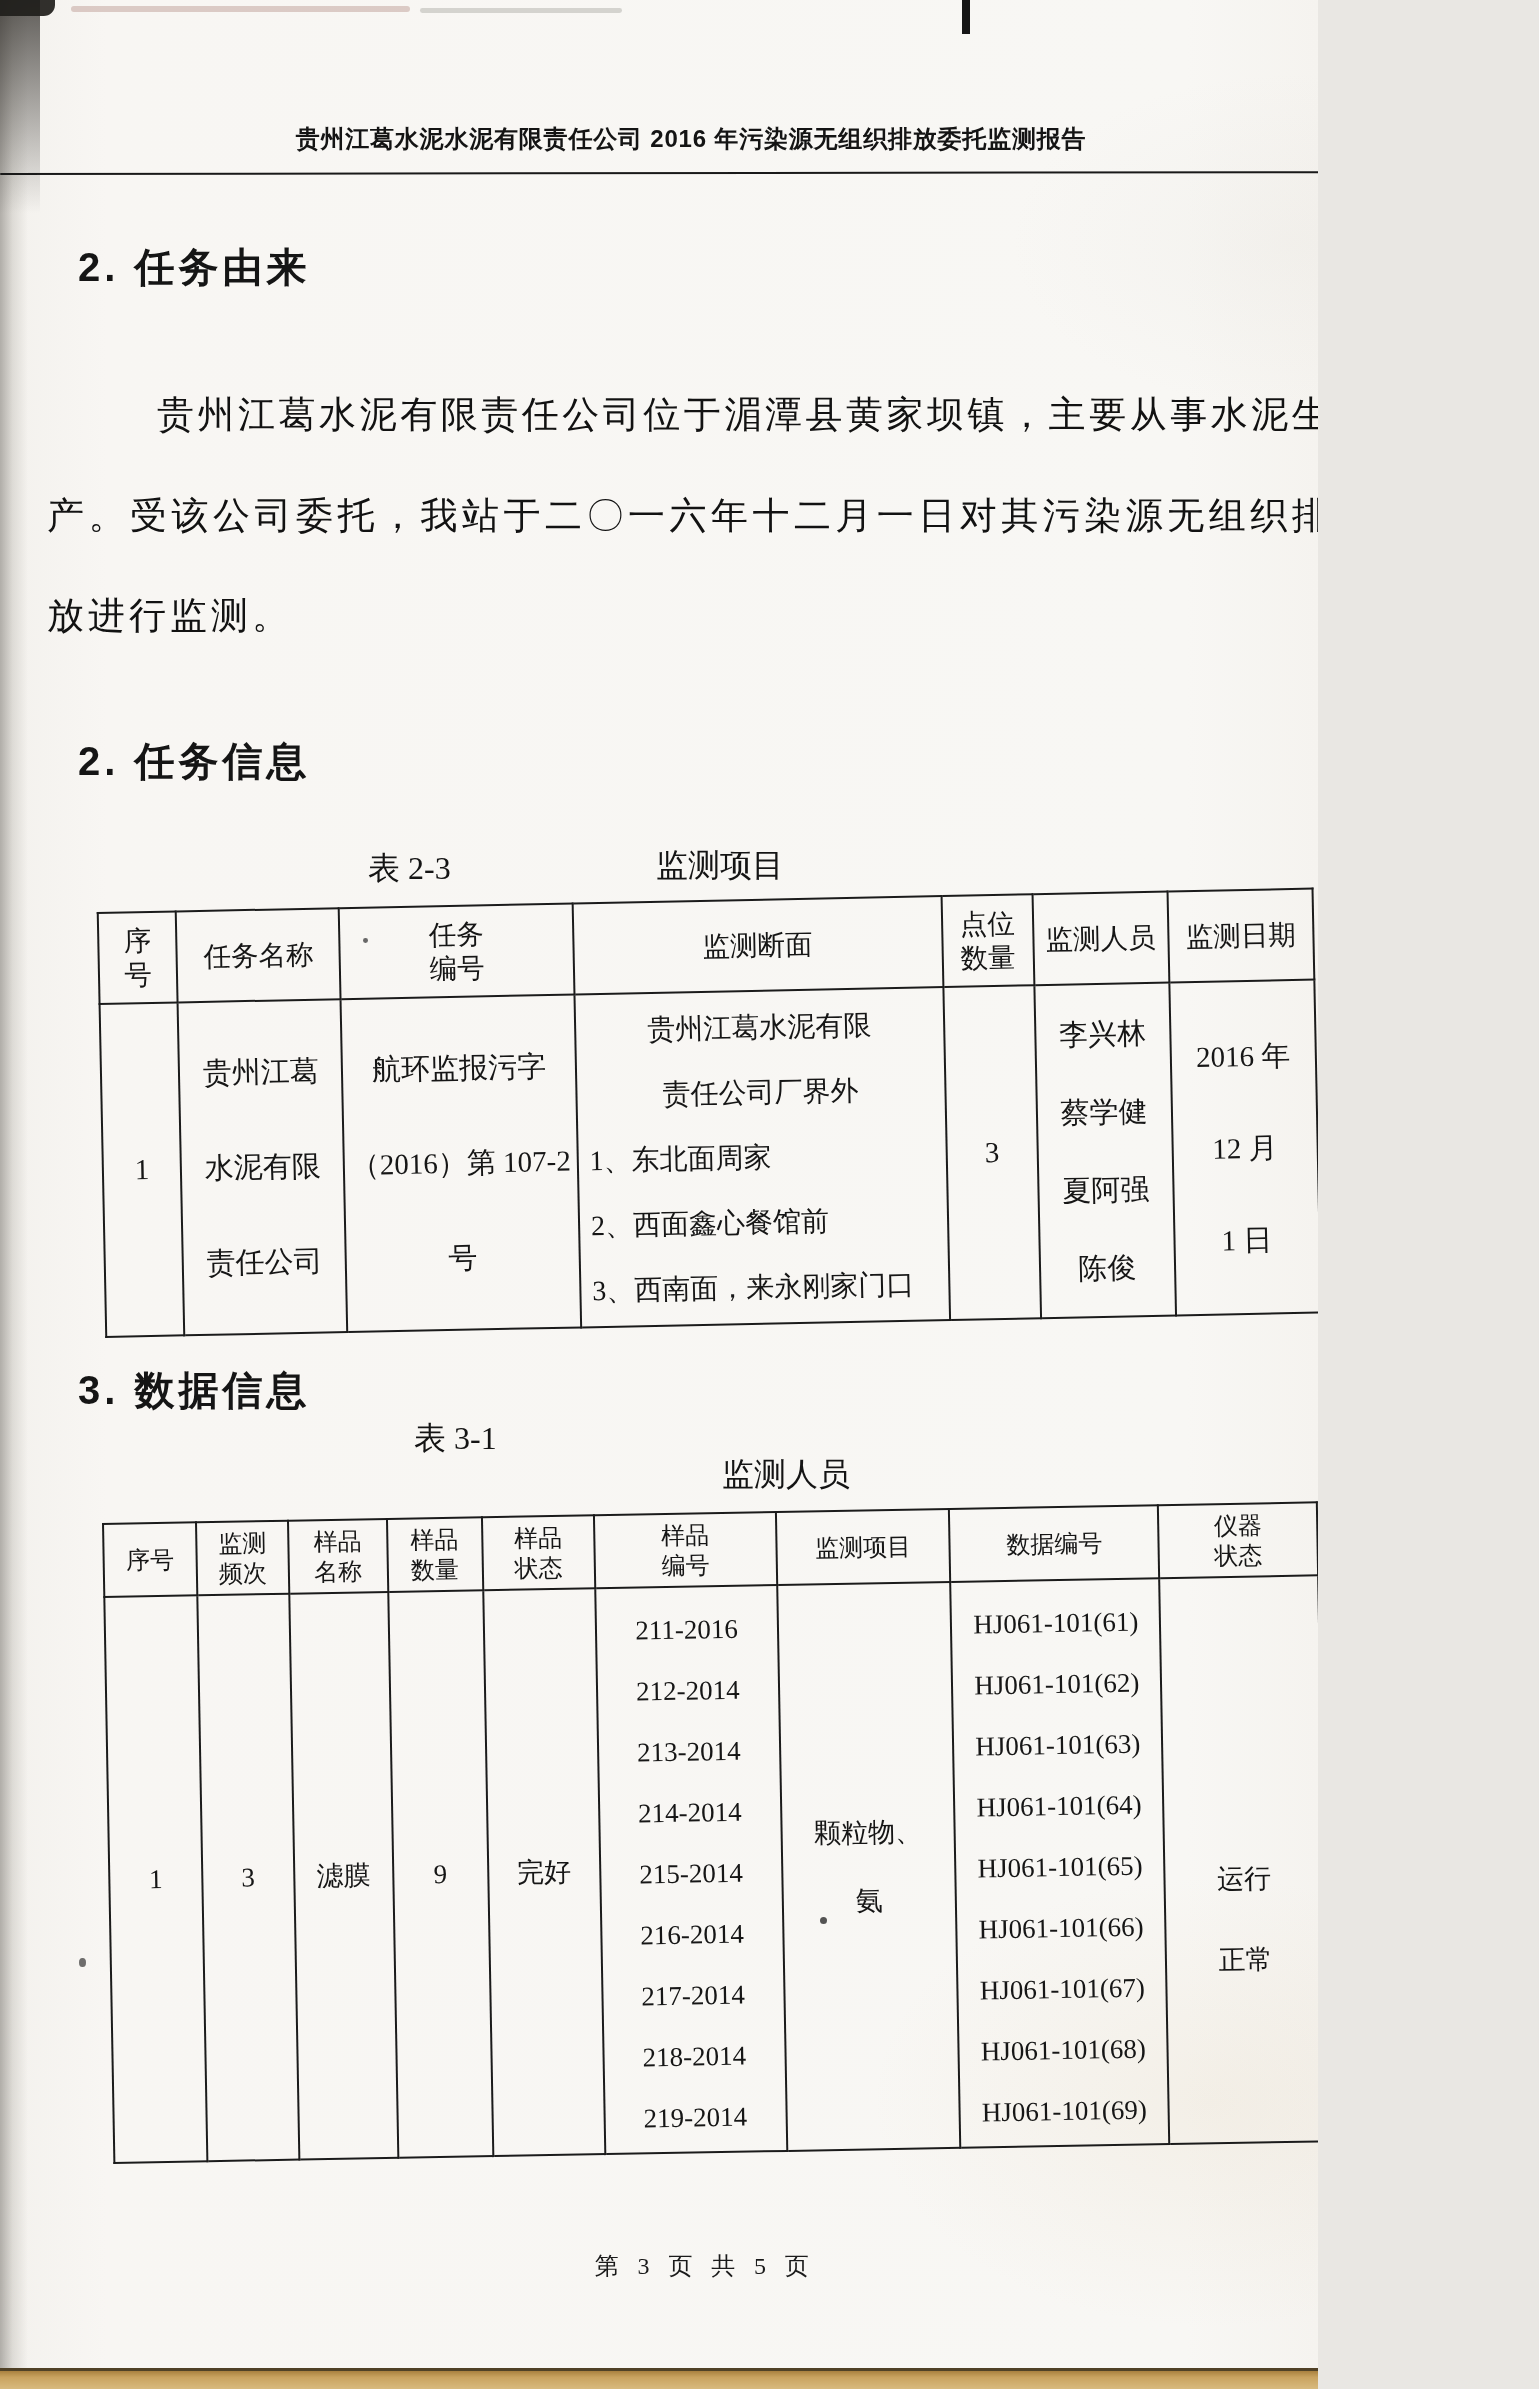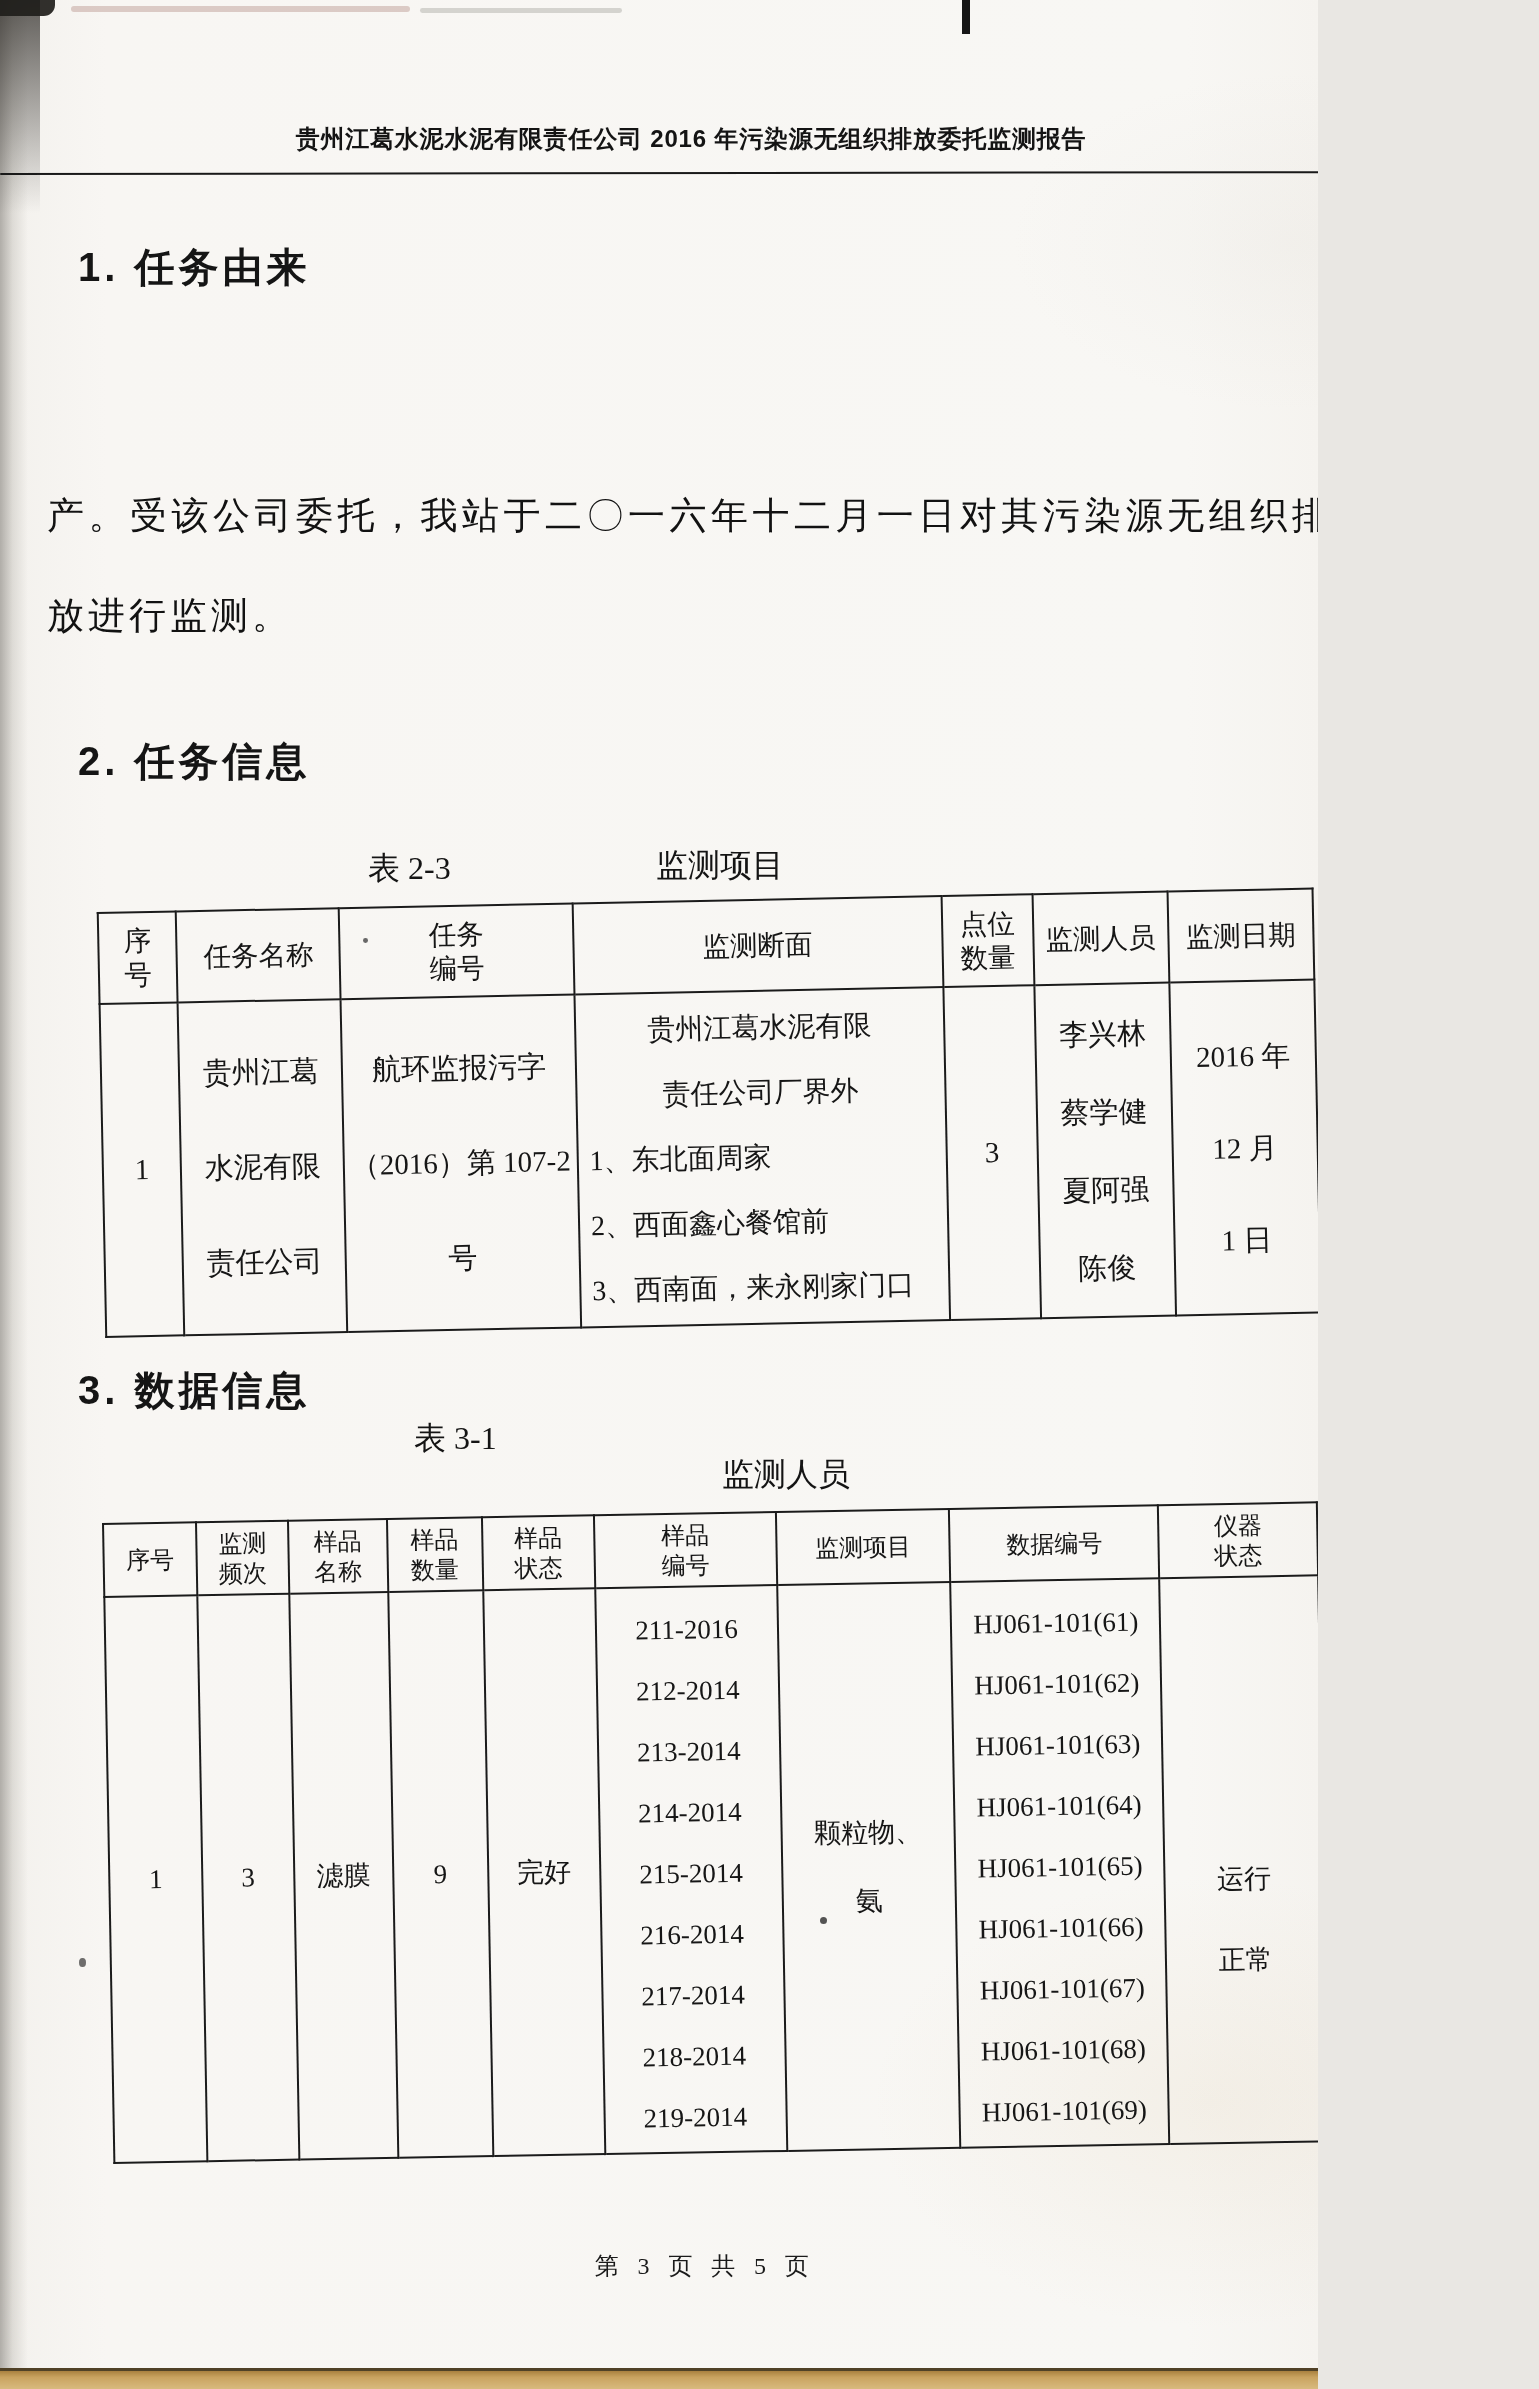--- a/index.html
+++ b/index.html
@@ -91,21 +91,22 @@
   <div class="edge-left-top"></div>
   <div class="corner-tl"></div>
   <div class="top-smudge-a"></div>
   <div class="top-smudge-b"></div>
   <div class="top-tick"></div>
   <div class="bottom-strip"></div>
 
   <div class="doc-title">贵州江葛水泥水泥有限责任公司 2016 年污染源无组织排放委托监测报告</div>
   <div class="head-rule"></div>
 
-  <div class="sec-heading h-s1">1. 任务由来</div>
+  <div class="sec-heading h-s1">2. 任务由来</div>
+  <div class="para-line fill pl-1">贵州江葛水泥有限责任公司位于湄潭县黄家坝镇，主要从事水泥生</div>
   <div class="para-line fill pl-2">产。受该公司委托，我站于二〇一六年十二月一日对其污染源无组织排</div>
   <div class="para-line pl-3">放进行监测。</div>
 
   <div class="sec-heading h-s2">2. 任务信息</div>
   <span class="tbl-caption cap2-label">表 2-3</span>
   <span class="tbl-caption cap2-title">监测项目</span>
 
   <div class="doc-table t2-wrap">
     <table>
       <colgroup>

